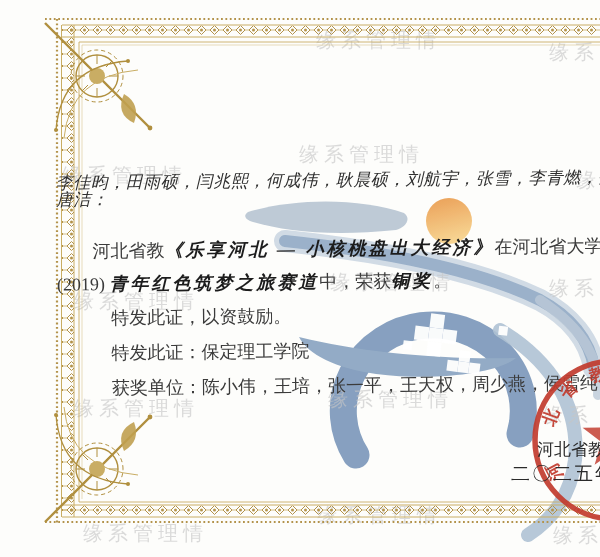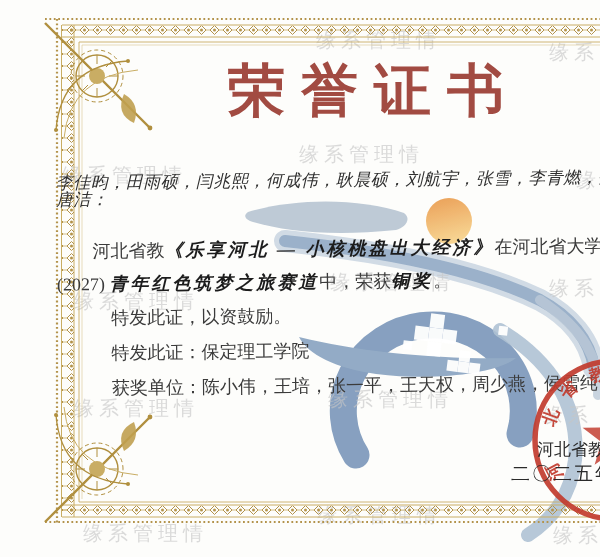--- a/index.html
+++ b/index.html
@@ -131,29 +131,28 @@
     <path d="M62,505 H600 M62,517 H600" stroke="#c9ad64" stroke-width="1" fill="none"></path>
     <rect x="62" y="505.5" width="538" height="11.5" fill="url(#band)"></rect>
 
     <path d="M79,42 H600 M79,42 V502 M79,502 H600" stroke="#c9ad64" stroke-width="0.9" fill="none"></path>
     <path d="M82,45 H600 M82,45 V499" stroke="#d8c28a" stroke-width="0.7" fill="none" opacity="0.8"></path>
 
     <use href="#cornerTL"></use>
     <use href="#cornerTL" transform="matrix(1,0,0,-1,0,545)"></use>
   </svg>
 
-  <div class="cert-title">荣誉证书</div>
 
   <div class="text-block">
     <div class="line names" style="left:57px; top:171px">李佳昀，田雨硕，闫兆熙，何成伟，耿晨硕，刘航宇，张雪，李青燃，孙</div>
     <div class="line names" style="left:57px; top:188px">唐洁：</div>
 
     <div class="line" style="left:93px; top:239px"><span>河北省教</span><span class="bold-kai">《乐享河北 — 小核桃盘出大经济》</span><span>在河北省大学</span></div>
 
-    <div class="line" style="left:57px; top:272px"><span>(2027) </span><span class="bold-kai">青年红色筑梦之旅赛道</span><span>中，荣获</span><span class="bold-kai">铜奖</span><span>。</span></div>
+    <div class="line" style="left:57px; top:272px"><span>(2019) </span><span class="bold-kai">青年红色筑梦之旅赛道</span><span>中，荣获</span><span class="bold-kai">铜奖</span><span>。</span></div>
 
     <div class="line" style="left:111px; top:306px">特发此证，以资鼓励。</div>
 
     <div class="line" style="left:111px; top:341px"><span>特发此证：</span><span>保定理工学院</span></div>
 
     <div class="line" style="left:111px; top:376px"><span>获奖单位：</span><span>陈小伟，王培，张一平，王天权，周少燕，侯雪纯</span></div>
   </div>
 
   <svg class="layer" style="z-index:7" viewBox="0 0 600 557">
     <g opacity="0.92">

